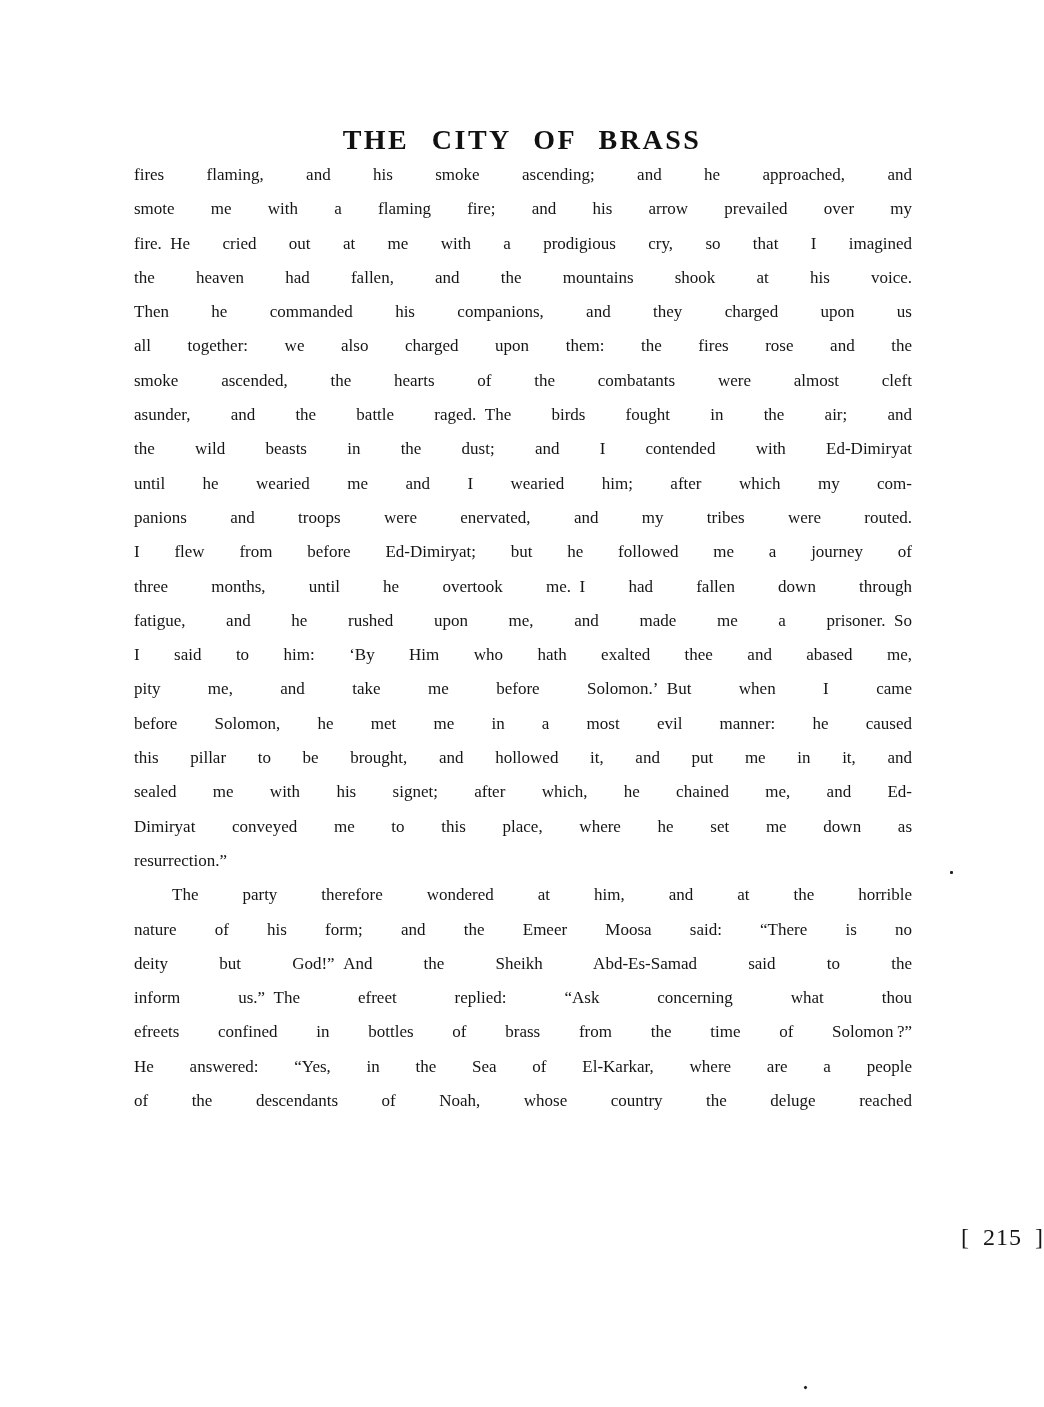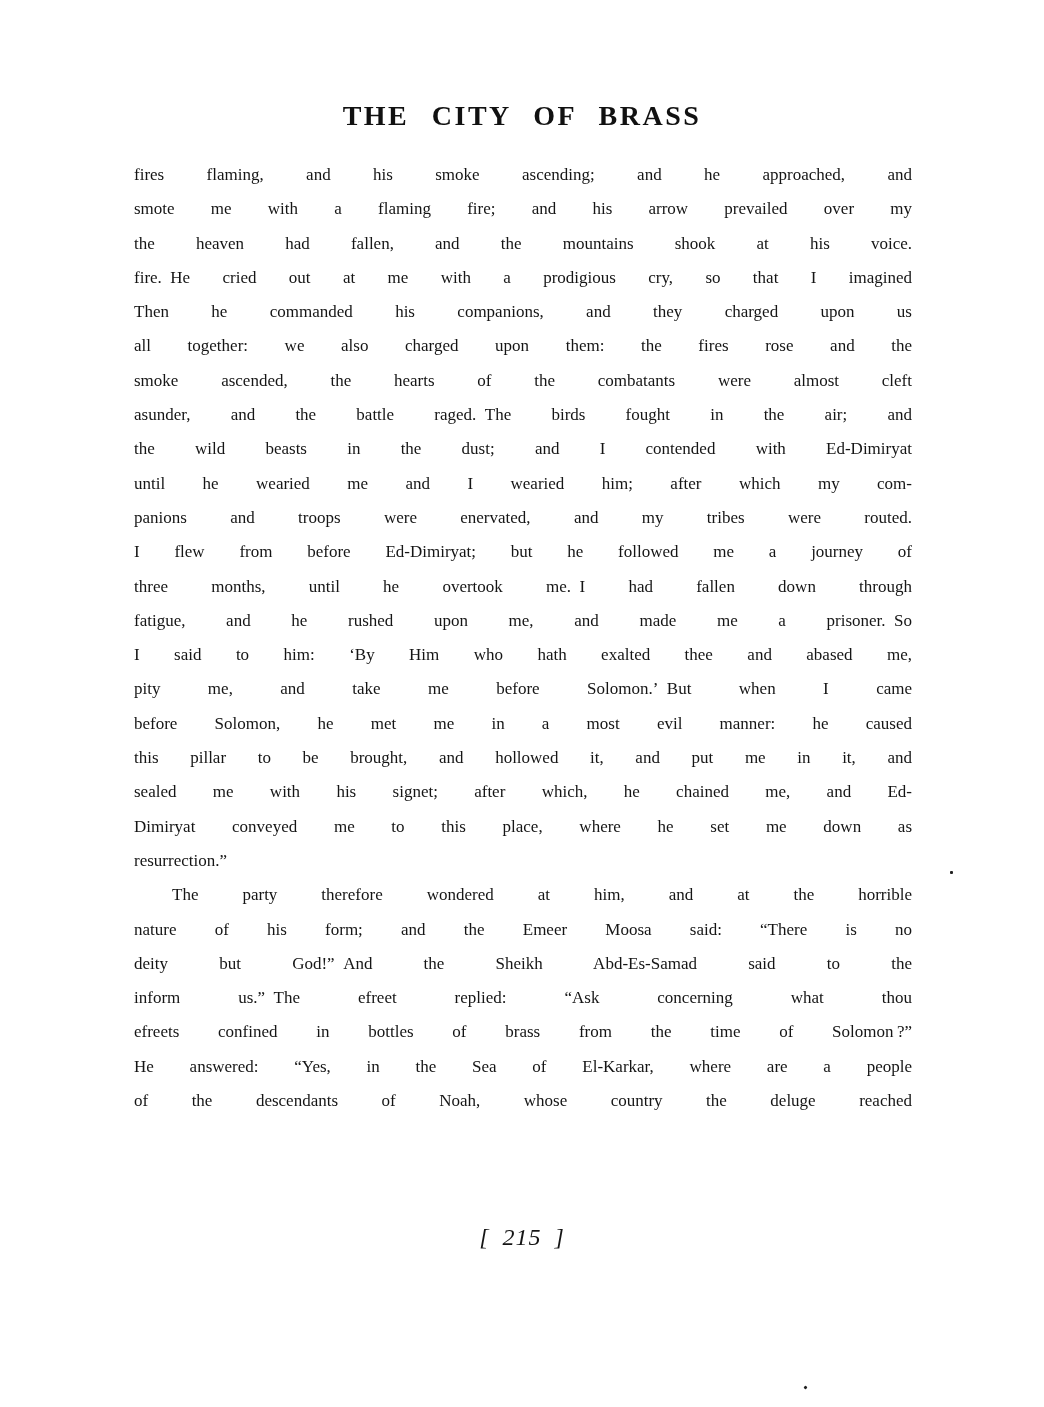--- a/index.html
+++ b/index.html
@@ -11,21 +11,21 @@
     position: relative;
     width: 1044px;
     height: 1407px;
     background: #ffffff;
     color: #141414;
     font-family: "Liberation Serif", "DejaVu Serif", serif;
     overflow: hidden;
   }
   .running-head {
     position: absolute;
-    top: 100px;
+    top: 124px;
     left: 0;
     width: 100%;
     text-align: center;
     font-size: 28px;
     font-weight: bold;
     letter-spacing: 2.5px;
     word-spacing: 13px;
     color: #111111;
   }
   .body-text {
@@ -48,45 +48,44 @@
     text-align-last: left;
   }
   .line.indent {
     text-indent: 38px;
   }
   .folio {
     position: absolute;
     top: 1224px;
     left: 0;
     width: 100%;
-    text-align: center;
+    text-align: right;
     font-size: 24px;
     letter-spacing: 1px;
     color: #151515;
-    font-style: italic;
   }
   .speck {
     position: absolute;
     background: #222222;
     border-radius: 1px;
   }
   #speck1 { left: 950px; top: 871px; width: 3px; height: 3px; }
   #speck2 { left: 804px; top: 1386px; width: 3px; height: 3px; transform: rotate(40deg); }
 </style>
 </head>
 <body>
 
 <div id="page">
   <div class="running-head">THE CITY OF BRASS</div>
 
   <div class="body-text">
       <div class="line">fires flaming, and his smoke ascending; and he approached, and</div>
       <div class="line">smote me with a flaming fire; and his arrow prevailed over my</div>
+      <div class="line">fire. He cried out at me with a prodigious cry, so that I imagined</div>
       <div class="line">the heaven had fallen, and the mountains shook at his voice.</div>
-      <div class="line">fire. He cried out at me with a prodigious cry, so that I imagined</div>
       <div class="line">Then he commanded his companions, and they charged upon us</div>
       <div class="line">all together: we also charged upon them: the fires rose and the</div>
       <div class="line">smoke ascended, the hearts of the combatants were almost cleft</div>
       <div class="line">asunder, and the battle raged. The birds fought in the air; and</div>
       <div class="line">the wild beasts in the dust; and I contended with Ed-Dimiryat</div>
       <div class="line">until he wearied me and I wearied him; after which my com-</div>
       <div class="line">panions and troops were enervated, and my tribes were routed.</div>
       <div class="line">I flew from before Ed-Dimiryat; but he followed me a journey of</div>
       <div class="line">three months, until he overtook me. I had fallen down through</div>
       <div class="line">fatigue, and he rushed upon me, and made me a prisoner. So</div>

